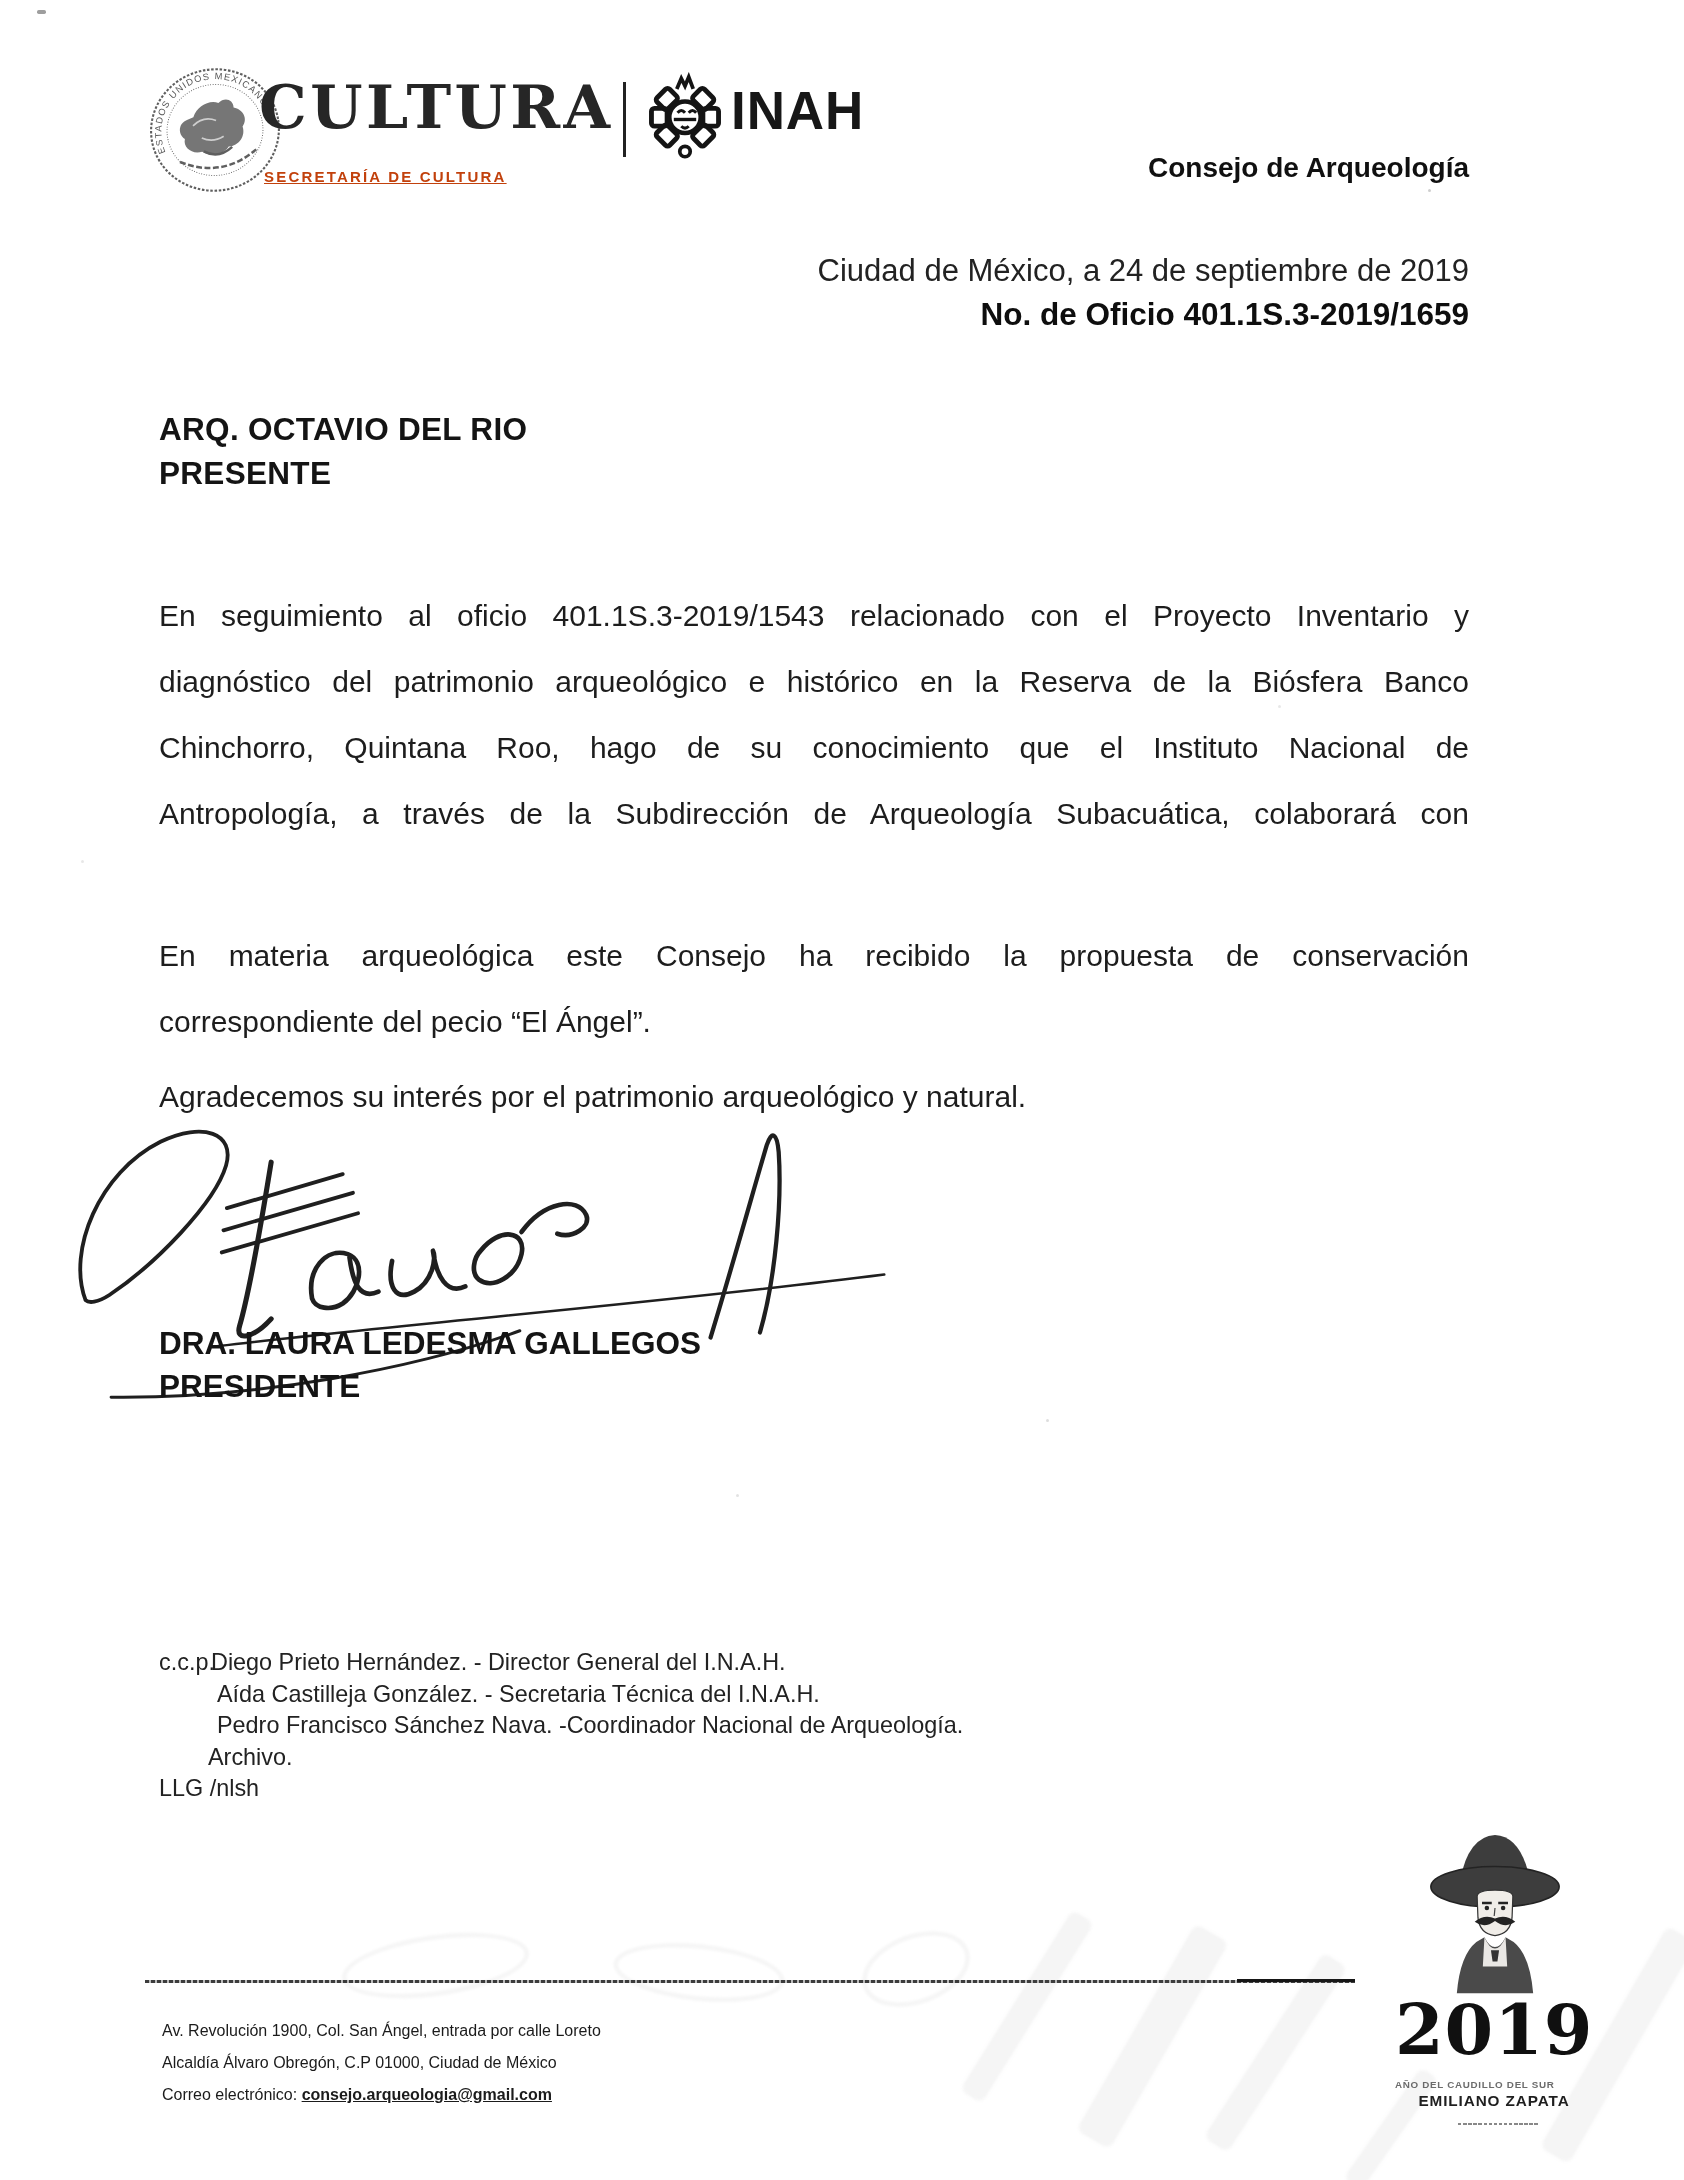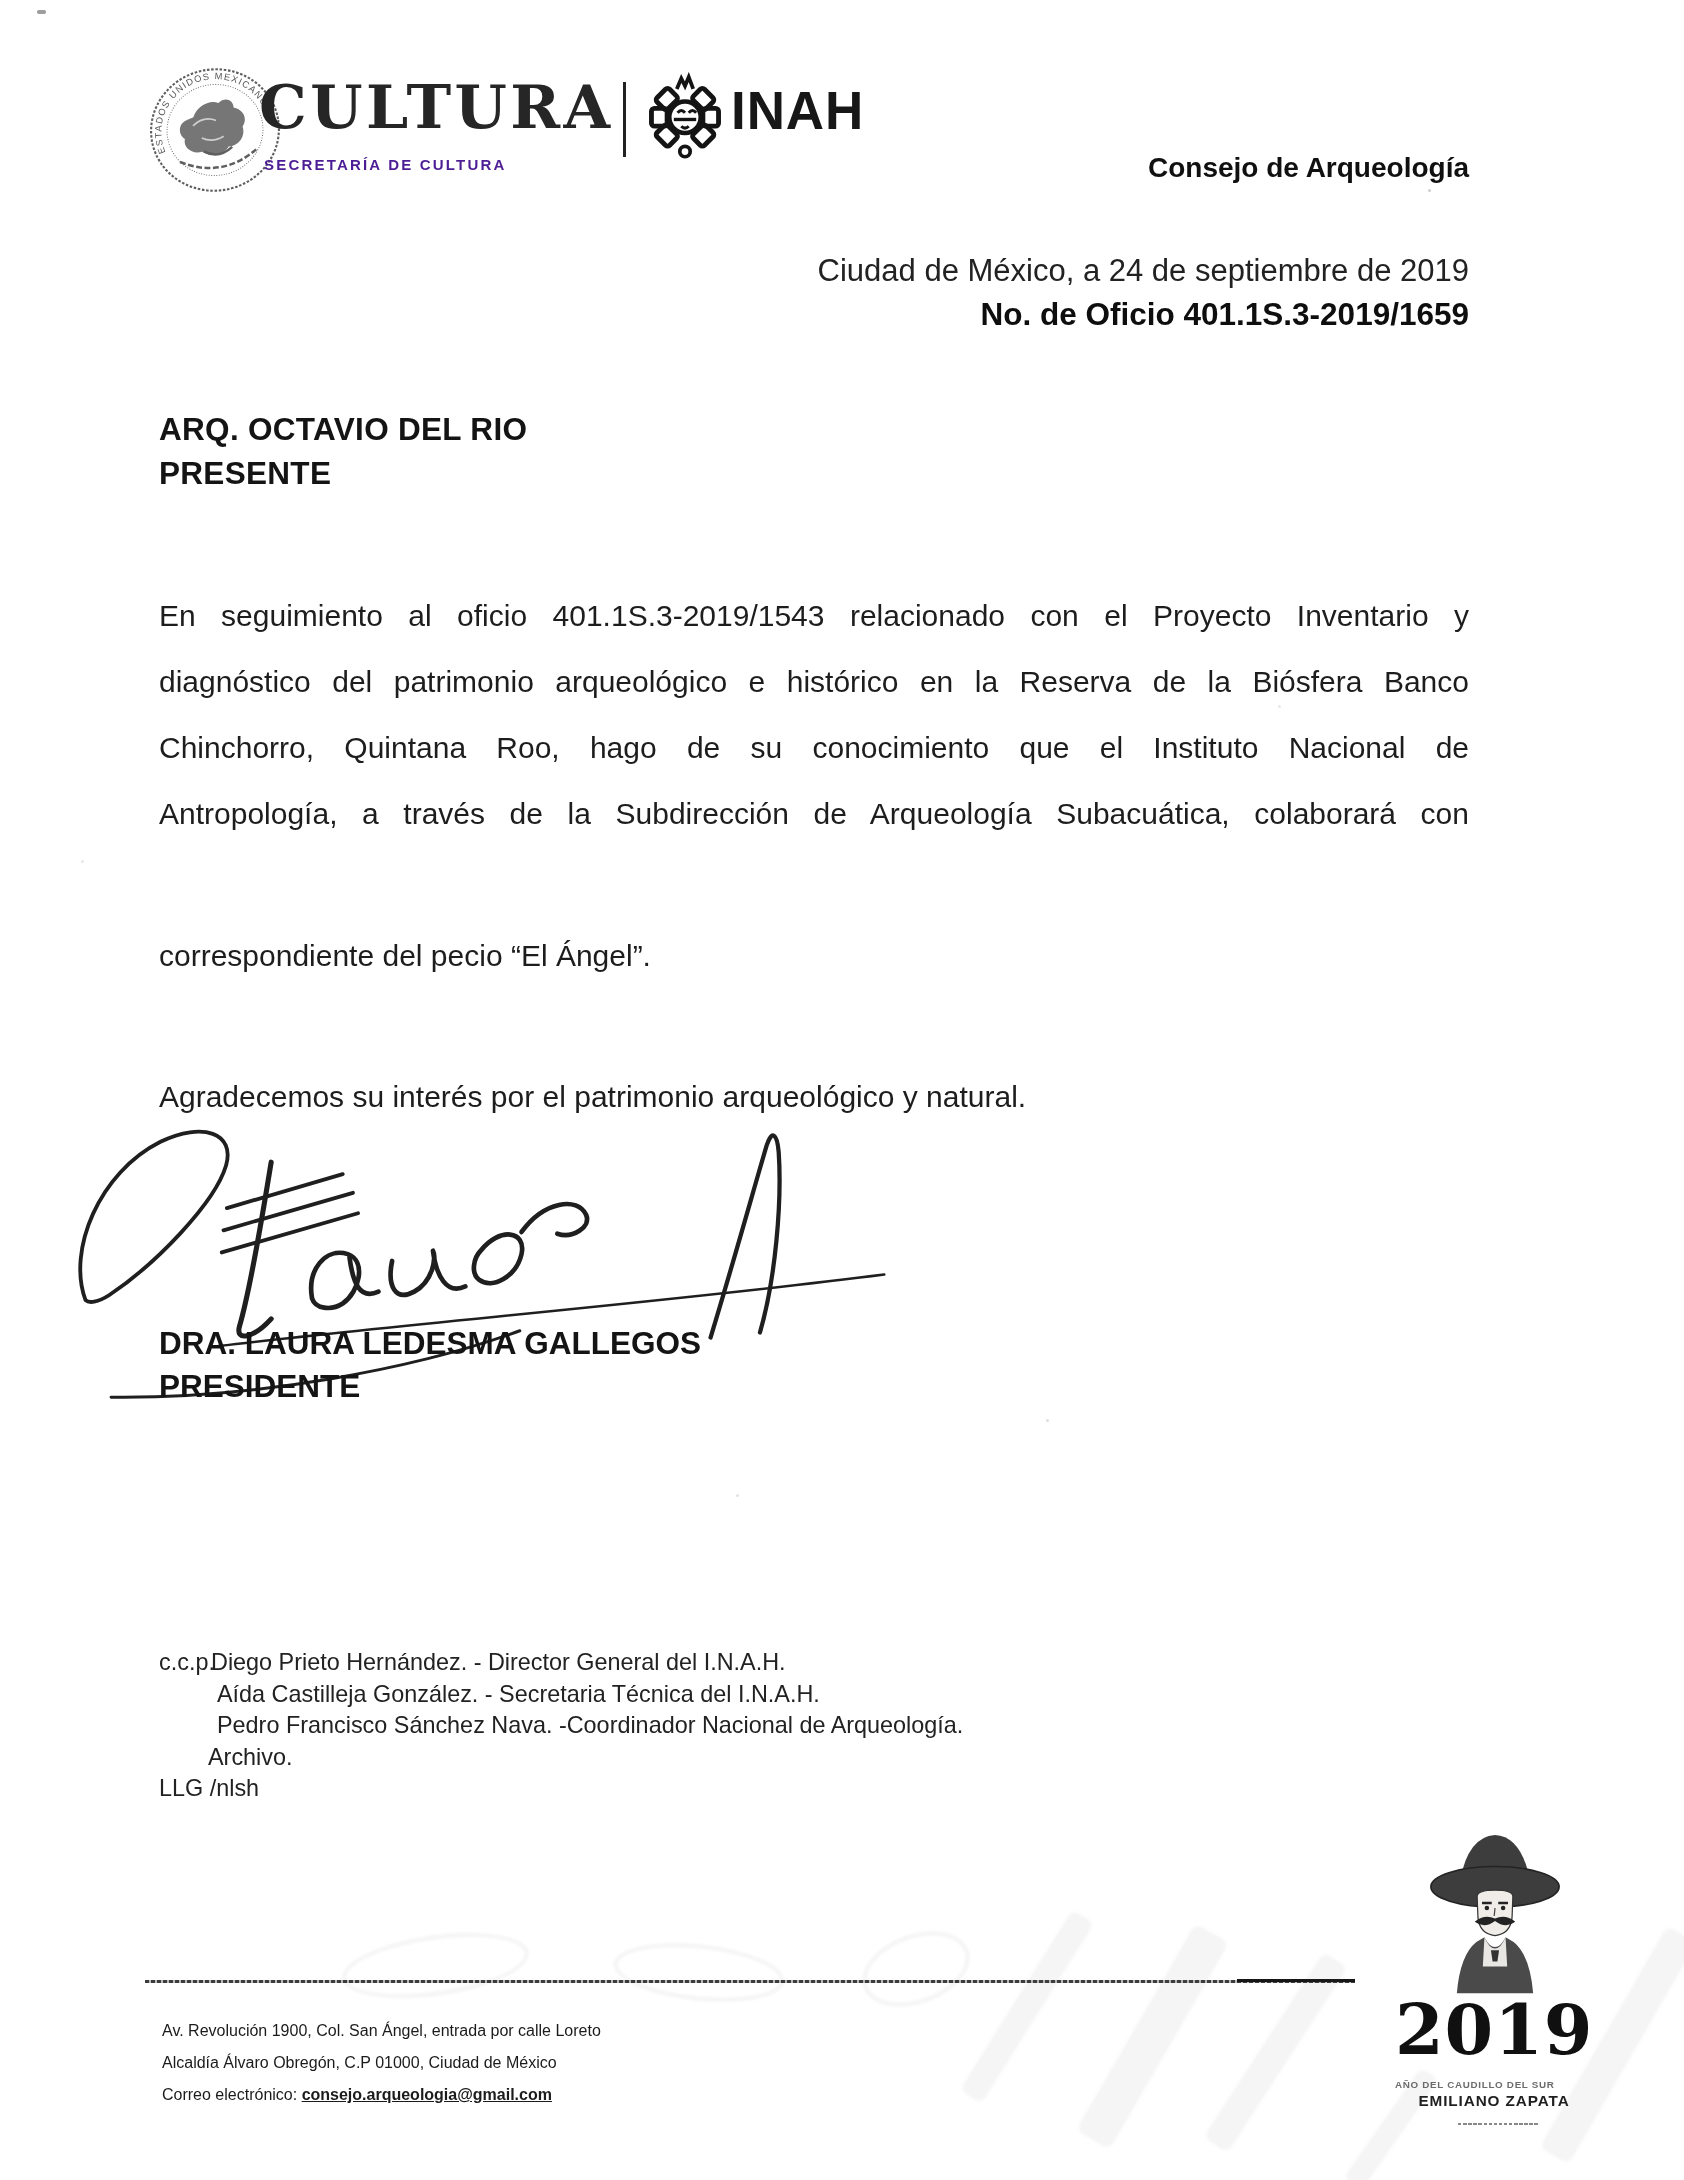--- a/index.html
+++ b/index.html
@@ -10,21 +10,21 @@
   }
   .abs{position:absolute;}
 
   
   .seal{left:135px;top:61px;width:160px;height:138px;opacity:.88;}
   .cultura-title{
     left:259px;top:72px;font-family:"DejaVu Serif",serif;font-weight:bold;
     font-size:60px;letter-spacing:3.4px;color:#262626;
   }
   .cultura-sub{
-    left:264px;top:156px;font-weight:bold;font-size:15px;letter-spacing:2.2px;color:#4c1d95;
+    left:264px;top:168px;font-weight:bold;font-size:15px;letter-spacing:2.2px;color:#c2410c;text-decoration:underline;
   }
   .logo-divider{left:623px;top:82px;width:2.6px;height:75px;background:#222;}
   .inah-glyph{left:644px;top:72px;width:82px;height:89px;}
   .inah-text{left:731px;top:80px;font-weight:900;font-size:53px;letter-spacing:0.9px;color:#171717;}
   .dept{right:216px;top:152px;font-weight:bold;font-size:28px;color:#101010;}
 
   .date-line{right:216px;top:253px;font-size:31px;color:#222;}
   .oficio-line{right:216px;top:296px;font-weight:bold;font-size:31.5px;color:#0e0e0e;}
 
   
@@ -127,20 +127,21 @@
   </div>
 
   <div class="abs para p1">
     <div class="jl">En seguimiento al oficio 401.1S.3-2019/1543 relacionado con el Proyecto Inventario y</div>
     <div class="jl">diagnóstico del patrimonio arqueológico e histórico en la Reserva de la Biósfera Banco</div>
     <div class="jl">Chinchorro, Quintana Roo, hago de su conocimiento que el Instituto Nacional de</div>
     <div class="jl">Antropología, a través de la Subdirección de Arqueología Subacuática, colaborará con</div>
   </div>
 
   <div class="abs para p2">
+    <div class="jl">En materia arqueológica este Consejo ha recibido la propuesta de conservación</div>
     <div class="ll">correspondiente del pecio “El Ángel”.</div>
   </div>
 
   <div class="abs para p3">
     <div class="ll">Agradecemos su interés por el patrimonio arqueológico y natural.</div>
   </div>
 
   <svg class="abs sig-svg" viewBox="0 0 990 330">
     <g stroke="#1f1f1f" fill="none" stroke-linecap="round" stroke-linejoin="round">
       <path d="M30,208 C8,150 46,58 118,22 C168,-2 206,12 195,50 C182,94 112,166 58,202 C44,211 34,212 30,208" stroke-width="4.5"></path>

